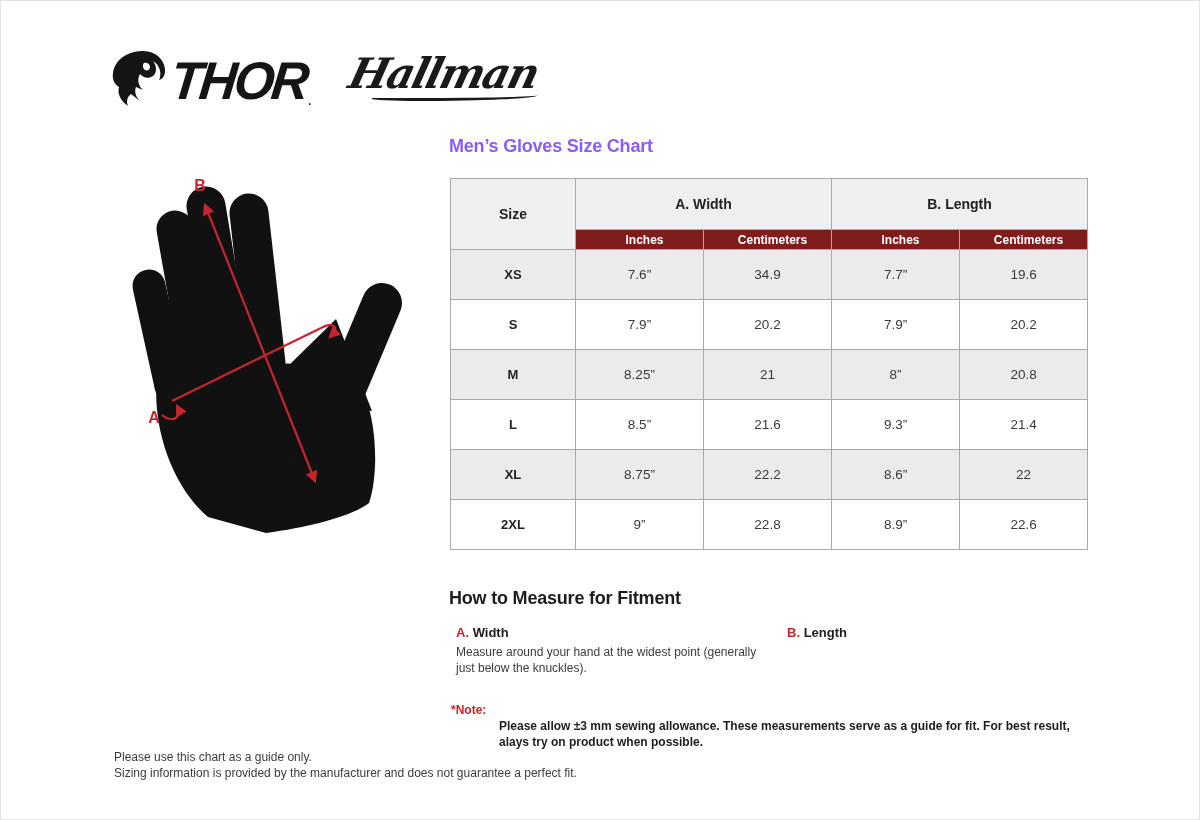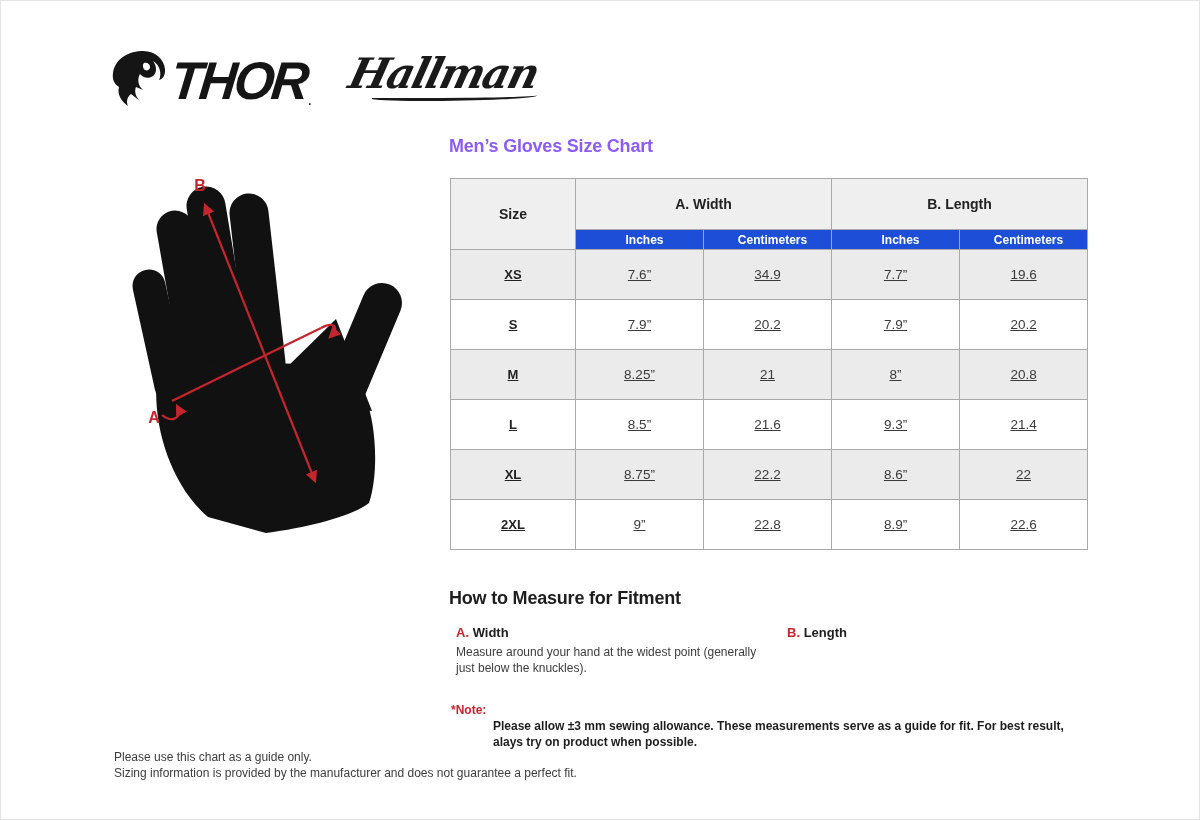--- a/index.html
+++ b/index.html
@@ -52,34 +52,34 @@
 
   
   .size-table {
     position: absolute; left: 449px; top: 177px; width: 637px;
     border-collapse: collapse; table-layout: fixed;
   }
   .size-table th, .size-table td {
     border: 1px solid #a9a9a9; text-align: center; vertical-align: middle;
   }
   .size-table .hdr { background: #efefef; font-size: 14px; font-weight: bold; color: #222; height: 51px; }
-  .size-table .subhdr { background: #1d4ed8; color: #fff; font-size: 12px; font-weight: bold; height: 20px; padding-left: 10px; }
-  .size-table td { font-size: 13.5px; color: #3a3a3a; height: 50px; background: #fff; text-decoration: underline; }
+  .size-table .subhdr { background: #7f1d1d; color: #fff; font-size: 12px; font-weight: bold; height: 20px; padding-left: 10px; }
+  .size-table td { font-size: 13.5px; color: #3a3a3a; height: 50px; background: #fff; }
   .size-table td.size-cell { font-weight: bold; font-size: 13px; color: #222; }
   .size-table tr.stripe td { background: #ebebeb; }
 
   
   .measure-col { position: absolute; width: 312px; }
   .measure-col.col-a { left: 455px; top: 624px; }
   .measure-col.col-b { left: 786px; top: 624px; }
   .measure-head { font-size: 13px; font-weight: bold; color: #1d1d1d; margin-bottom: 5px; }
   .measure-head .prefix { color: #c5262d; }
   .measure-desc { font-size: 12px; color: #3c3c3c; line-height: 1.33; }
 
-  .note-row { position: absolute; left: 450px; top: 702px; display: flex; width: 640px; }
+  .note-row { position: absolute; left: 450px; top: 702px; display: flex; width: 640px; justify-content: space-between; }
   .note-label { font-size: 12px; font-weight: bold; color: #c5262d; width: 42px; flex: 0 0 42px; line-height: 1.3; }
   .note-text { font-size: 12px; font-weight: bold; color: #1d1d1d; line-height: 1.3; width: 592px; margin-top: 16px; }
 
   
   .footer-note { position: absolute; left: 113px; top: 748px; font-size: 12px; color: #3c3c3c; line-height: 1.35; }
 
   
   .glove-wrap { position: absolute; left: 115px; top: 160px; width: 330px; height: 400px; }
 </style>
 </head>

